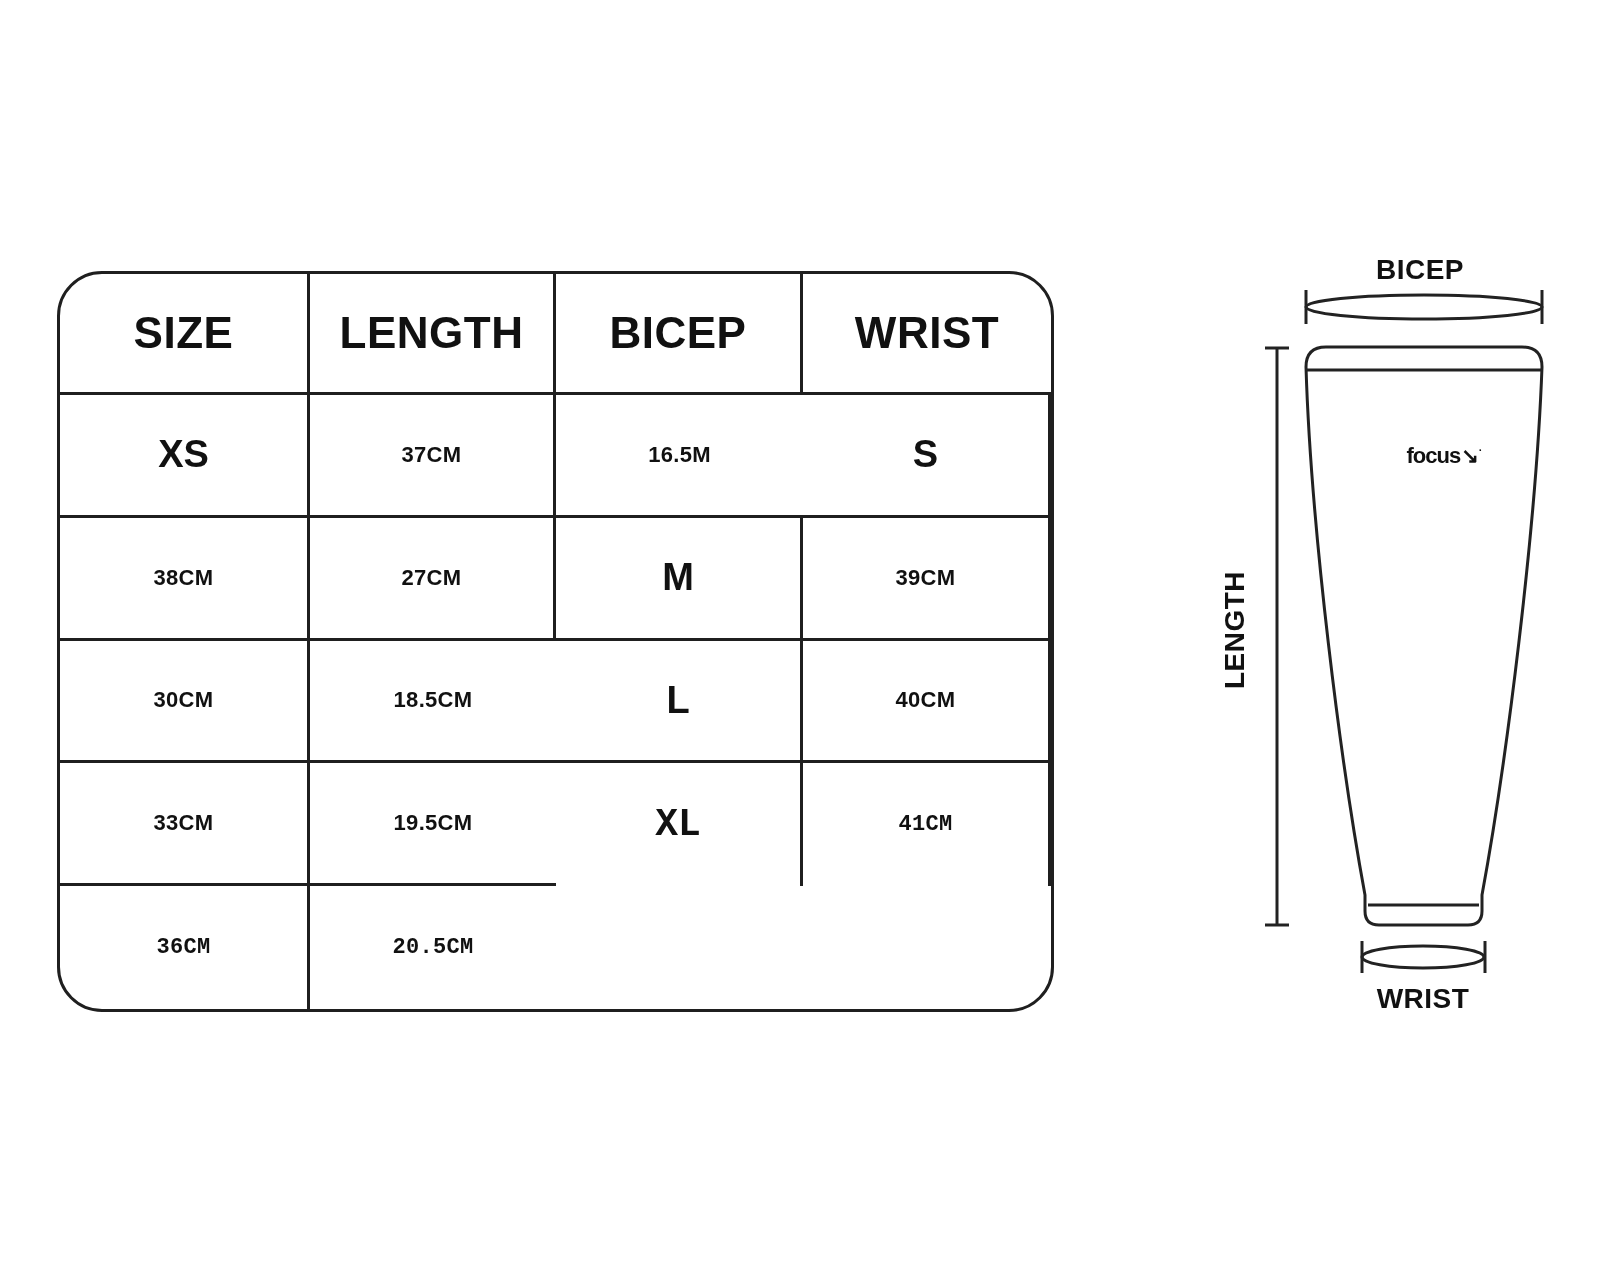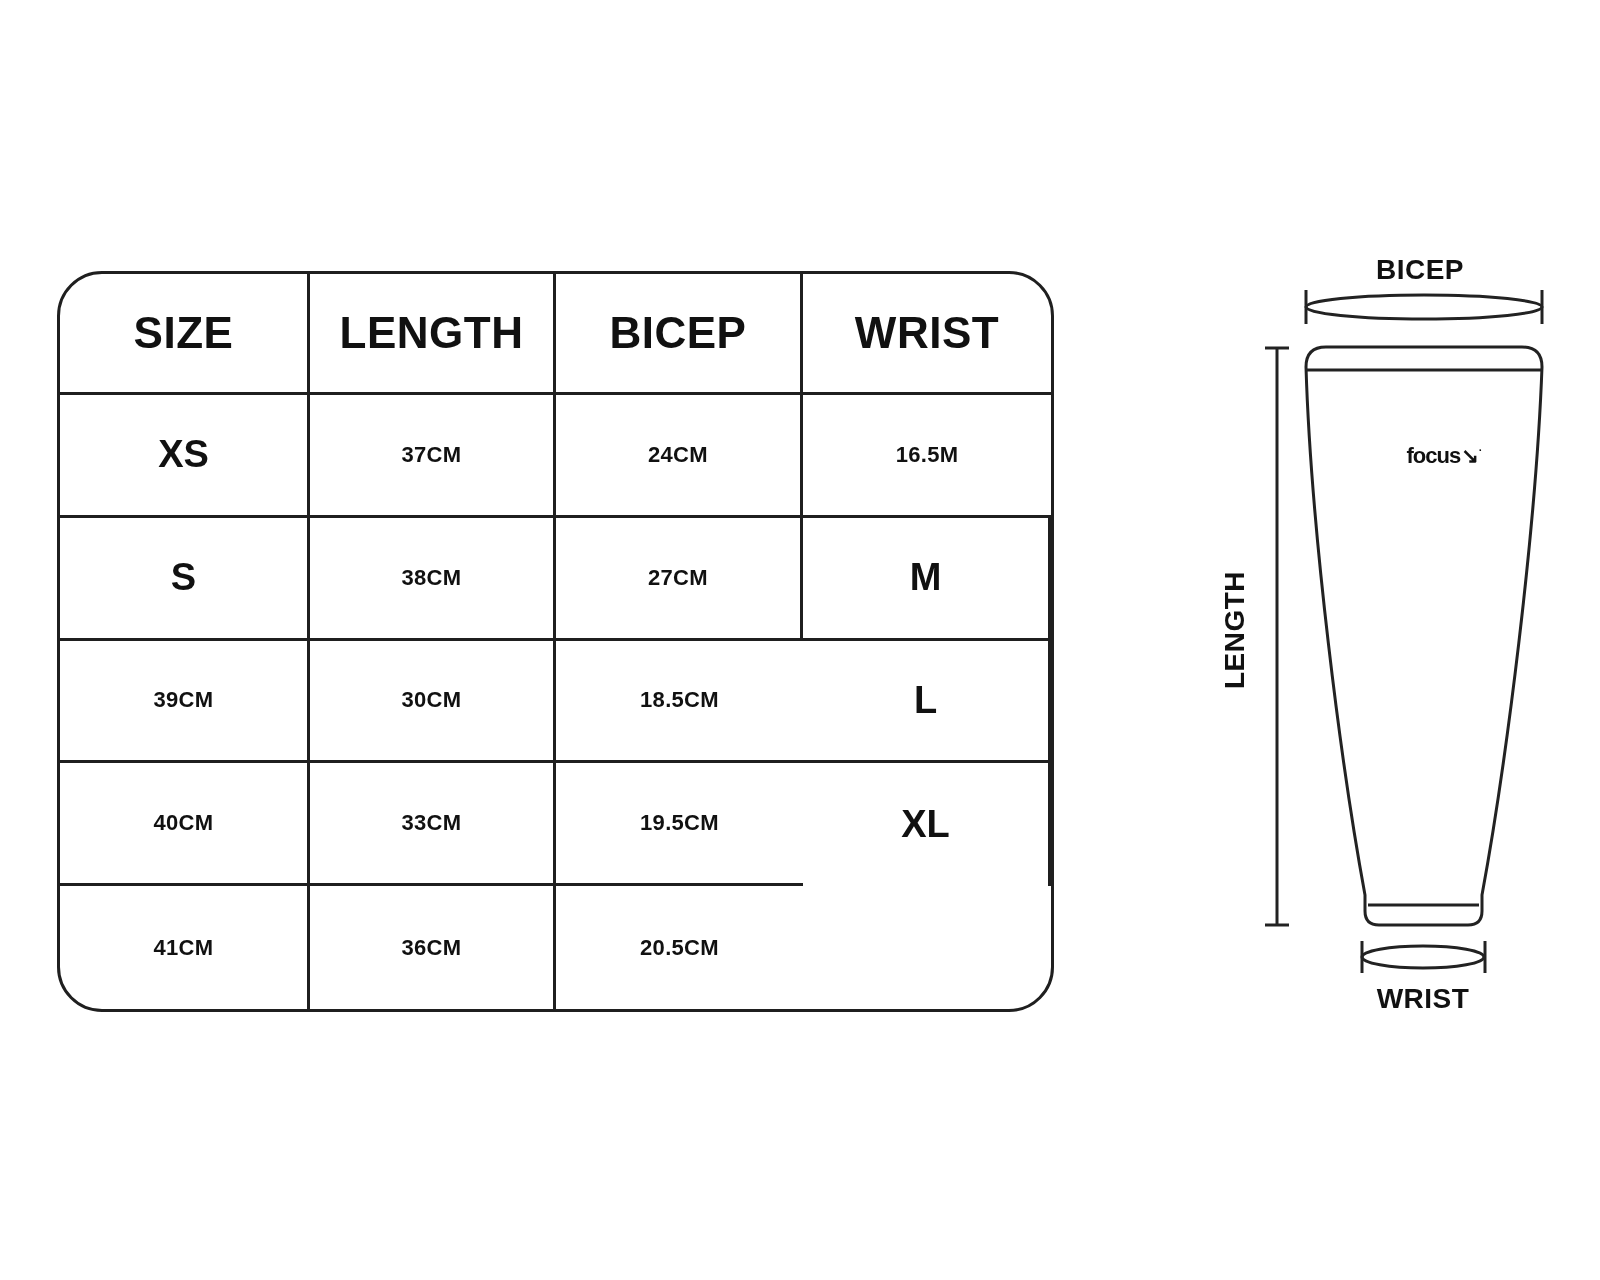--- a/index.html
+++ b/index.html
@@ -15,21 +15,21 @@
     grid-template-columns:250px 246px 247px 1fr;
     grid-template-rows:121px repeat(5,1fr);
     background:#fff;
   }
   .cell{
     display:flex;align-items:center;justify-content:center;
     border-right:3px solid #1f1f1f;border-bottom:3px solid #1f1f1f;
     box-sizing:border-box;
   }
   .cell.last-col{border-right:none;}
-  .cell.last-row{border-bottom:none;}
+  .cell.last-row{border-bottom:none;font-family:Liberation Mono, monospace;}
   .hdr{font-size:44px;font-weight:700;letter-spacing:.5px;}
   .size-cell{font-size:38px;font-weight:700;}
   .val-cell{font-size:22px;font-weight:700;letter-spacing:.3px;}
   
   .diagram-svg{position:absolute;left:1180px;top:240px;}
   .diagram-svg *{vector-effect:none;}
   .dlabel{
     position:absolute;font-size:28px;font-weight:700;letter-spacing:.5px;
     transform:translate(-50%,-50%);white-space:nowrap;
   }
@@ -47,21 +47,20 @@
 
 <div class="size-table">
 
   <div class="cell hdr">SIZE</div>
   <div class="cell hdr">LENGTH</div>
   <div class="cell hdr">BICEP</div>
   <div class="cell hdr last-col">WRIST</div>
 
   <div class="cell size-cell">XS</div>
   <div class="cell val-cell">37CM</div>
-  <div class="cell val-cell">24CM</div>
   <div class="cell val-cell last-col">16.5M</div>
 
   <div class="cell size-cell">S</div>
   <div class="cell val-cell">38CM</div>
   <div class="cell val-cell">27CM</div>
 
   <div class="cell size-cell">M</div>
   <div class="cell val-cell">39CM</div>
   <div class="cell val-cell">30CM</div>
   <div class="cell val-cell last-col">18.5CM</div>

